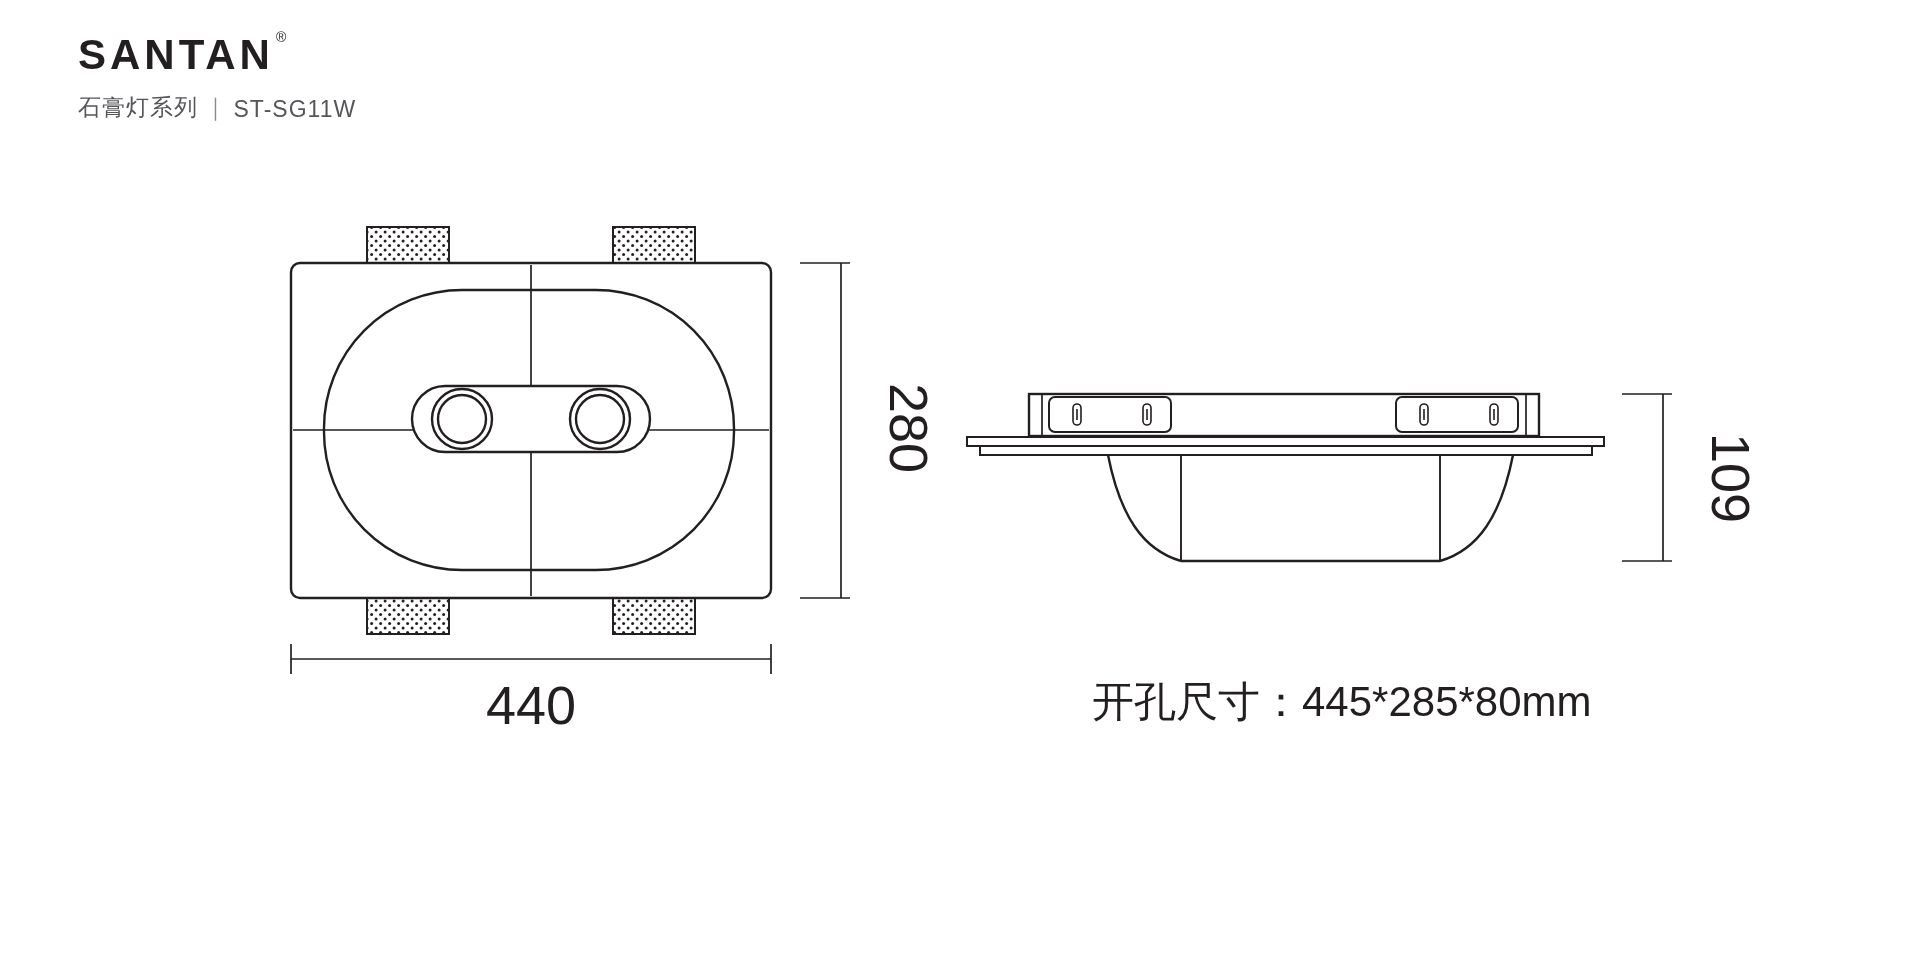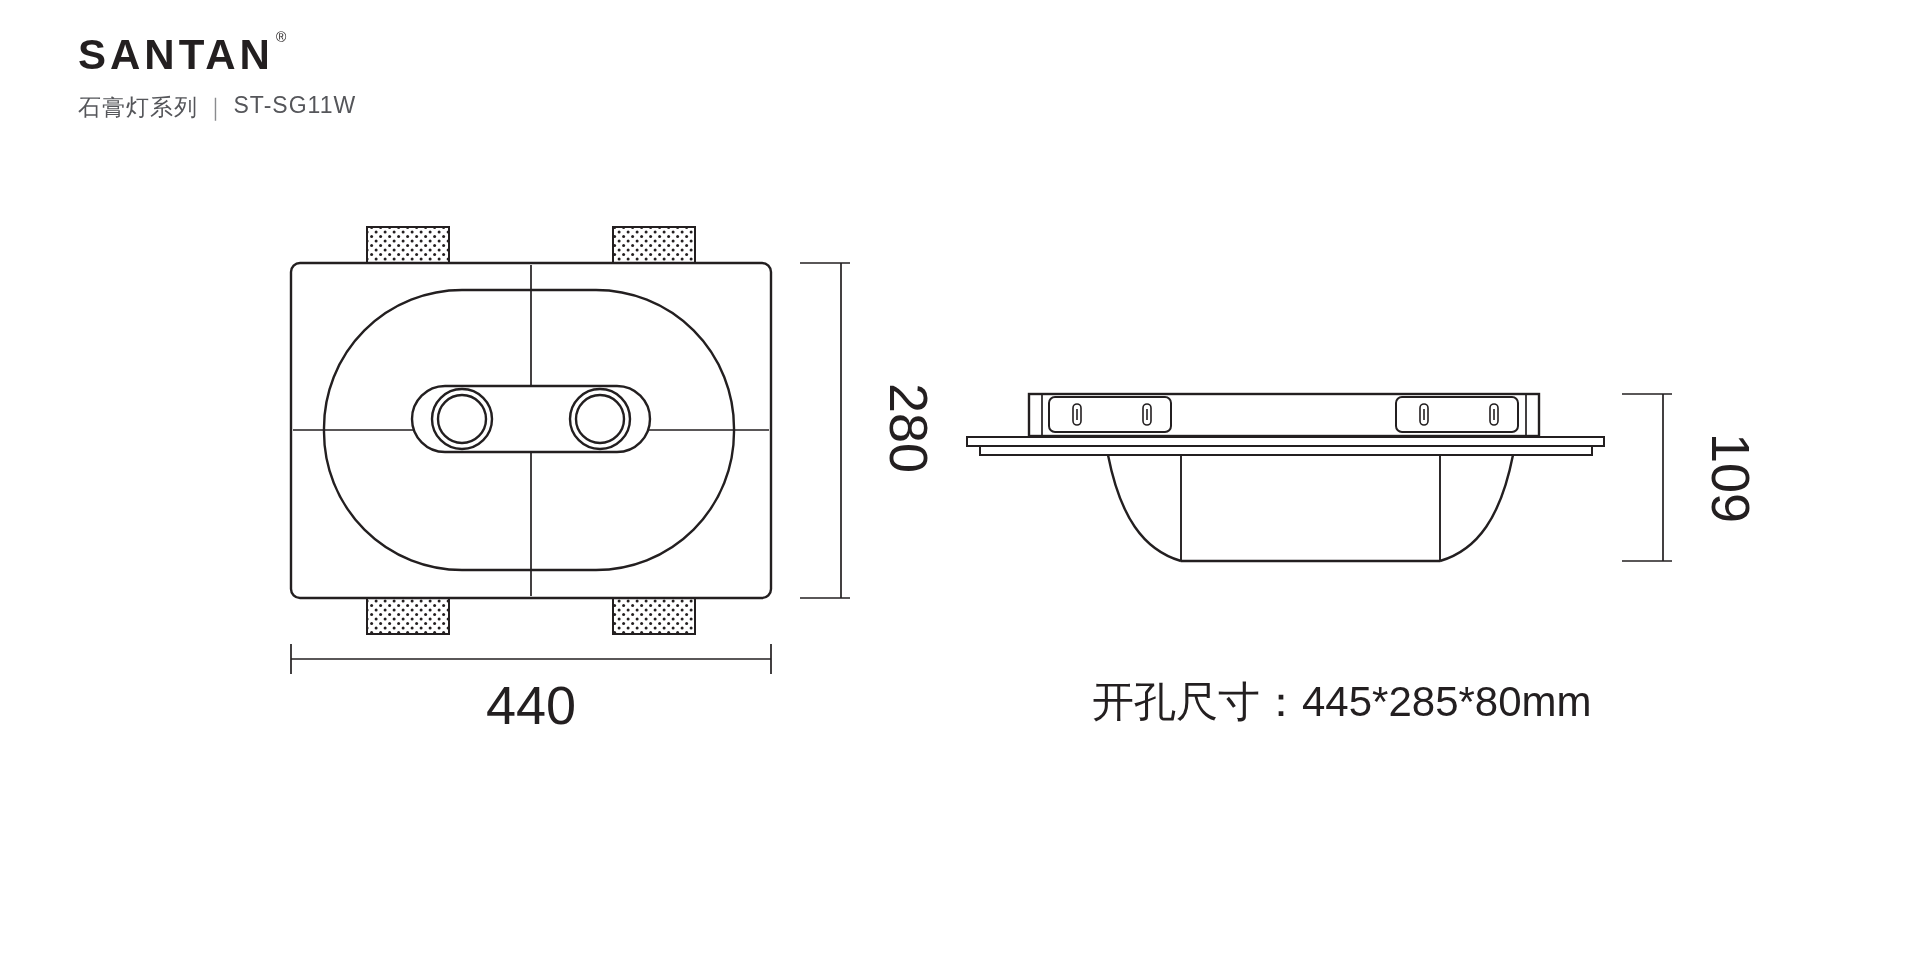--- a/index.html
+++ b/index.html
@@ -27,21 +27,21 @@
     position:relative;
     top:-2px;
     left:2px;
   }
   .subtitle{
     margin-top:14px;
     font-size:23px;
     letter-spacing:1px;
     color:#55565a;
     display:flex;
-    align-items:flex-start;
+    align-items:flex-end;
   }
   .subtitle .sep{
     margin:0 6px;
     color:#8a8b8e;
     font-weight:300;
   }
   svg.drawing{position:absolute;left:0;top:0;width:1920px;height:960px;}
   text{font-family:"Liberation Sans", sans-serif;}
   .cjk{font-family:"Liberation Sans", sans-serif;}
 </style>

